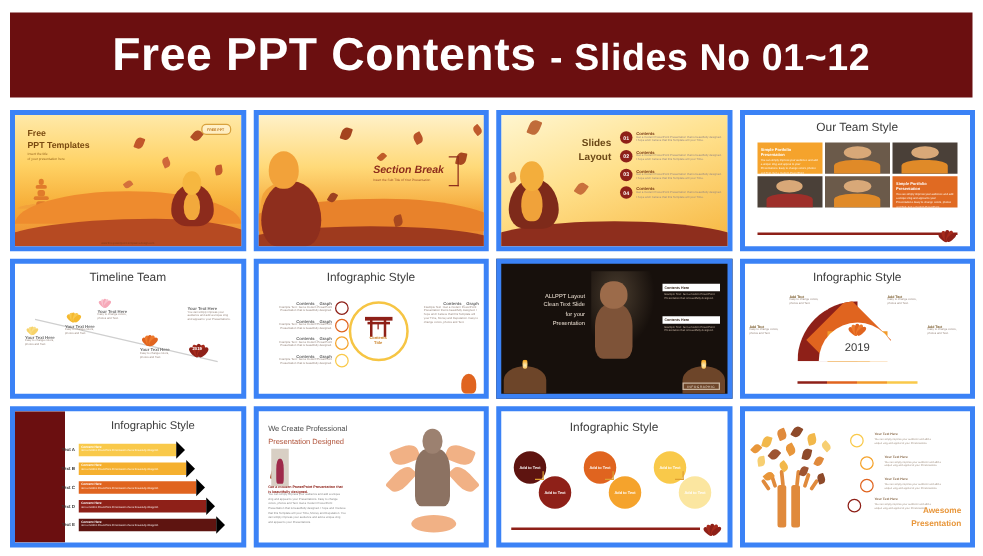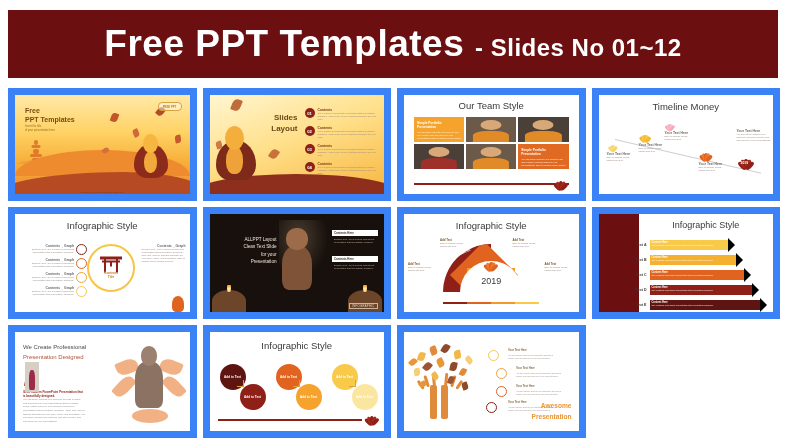--- a/index.html
+++ b/index.html
@@ -3,27 +3,27 @@
 <meta charset="utf-8">
 <style>
   html,body{margin:0;padding:0;background:#ffffff;}
   body{width:786px;height:445px;overflow:hidden;font-family:"Liberation Sans",sans-serif;}
   .page{position:relative;width:786px;height:445px;background:#fff;}
 
   
   .header{position:absolute;left:8px;top:10px;width:770px;height:68px;background:#6B0F10;
           display:flex;align-items:center;justify-content:center;}
   .header-title{color:#fff;font-size:37px;font-weight:bold;letter-spacing:.5px;white-space:nowrap;}
-  .header-title .sub{font-size:24px;}
+  .header-title .sub{font-size:30px;}
 
   
   .grid{position:absolute;left:8px;top:88px;width:772px;height:350px;
         display:grid;grid-template-columns:repeat(4,1fr);grid-template-rows:repeat(3,1fr);
         column-gap:6px;row-gap:6px;}
-  .slide{position:relative;overflow:hidden;border:7px solid #3b82f6;background:#fff;text-decoration:underline;}
+  .slide{position:relative;overflow:hidden;border:4px solid #3b82f6;background:#fff;text-decoration:underline;}
 
   
   .ttl{position:absolute;left:0;right:0;text-align:center;color:#3a3a3a;font-size:10px;}
   .tiny2{font-size:2.3px;line-height:1.4;color:#9a8a80;}
   .lbl{font-size:3.4px;font-weight:bold;}
 
   
   .s1{background:linear-gradient(180deg,#FFE9A8 0%,#FFD264 38%,#F7B13C 66%,#ED8B33 100%);}
   .s1 .hill1{position:absolute;left:0;right:0;bottom:18px;height:26px;background:#EE8B2E;
              border-radius:50% 50% 0 0/100% 100% 0 0;}
@@ -205,21 +205,21 @@
   .s12 .nh{position:absolute;font-size:2.7px;font-weight:bold;color:#8a6a4a;}
   .s12 .nb{position:absolute;font-size:2.1px;line-height:1.5;color:#a09080;width:46px;}
 </style>
 </head>
 <body>
 
 <div class="page">
 
   <div class="header">
     <div class="header-title">
-      <span>Free PPT Templates</span>
+      <span>Free PPT Contents</span>
       <span class="sub">- Slides No 01~12</span>
     </div>
   </div>
 
   <div class="grid">
 
     <div class="slide s1">
       <div class="skyline"></div>
       <div class="pagoda">
         <i style="top:0;width:4px;height:5px"></i>
@@ -247,20 +247,39 @@
         <div>PPT Templates</div>
       </div>
       <div class="cover-s">
         <div>Insert the title</div>
         <div>of your presentation here</div>
       </div>
       <div class="badge">FREE PPT</div>
       <div class="foot">www.free-powerpoint-templates-design.com</div>
     </div>
 
+    <div class="slide s2">
+      <div class="hillA"></div>
+      <div class="hillB"></div>
+      <div class="mk">
+        <div class="sh"></div>
+          <div class="robe"></div>
+          <div class="head"></div>
+      </div>
+      <div class="leaf" style="left:66px;top:10px;width:8px;height:10px;background:#A4441F;transform:rotate(18deg)"></div>
+      <div class="leaf" style="left:124px;top:14px;width:7px;height:9px;background:#B85228;transform:rotate(-28deg)"></div>
+      <div class="leaf" style="left:96px;top:30px;width:5px;height:7px;background:#C05C2A;transform:rotate(44deg)"></div>
+      <div class="leaf" style="left:158px;top:30px;width:8px;height:10px;background:#A8481F;transform:rotate(12deg)"></div>
+      <div class="leaf" style="left:172px;top:8px;width:6px;height:8px;background:#BF5A2C;transform:rotate(-40deg)"></div>
+      <div class="leaf" style="left:56px;top:62px;width:6px;height:8px;background:#9E4220;transform:rotate(30deg)"></div>
+      <div class="leaf" style="left:108px;top:80px;width:7px;height:9px;background:#A8481F;transform:rotate(-15deg)"></div>
+      <div class="sb">Section Break</div>
+      <div class="sbs">Insert the Sub Title of Your Presentation</div>
+      <div class="brk"></div>
+    </div>
 
     <div class="slide s3">
       <div class="hill"></div>
       <div class="mk">
         <div class="robe"></div>
           <div class="in"></div>
           <div class="head"></div>
       </div>
       <div class="leaf" style="left:22px;top:4px;width:9px;height:12px;background:#C06C3A;transform:rotate(22deg)"></div>
       <div class="leaf" style="left:6px;top:46px;width:6px;height:8px;background:#CE7A42;transform:rotate(-18deg)"></div>
@@ -339,21 +358,21 @@
       <div class="lotus">
         <span style="background:#8E2018;transform:translateX(-50%) rotate(-48deg)"></span>
         <span style="background:#A62A1C;transform:translateX(-50%) rotate(-24deg)"></span>
         <span style="background:#8E2018;transform:translateX(-50%)"></span>
         <span style="background:#A62A1C;transform:translateX(-50%) rotate(24deg)"></span>
         <span style="background:#8E2018;transform:translateX(-50%) rotate(48deg)"></span>
       </div>
     </div>
 
     <div class="slide s5">
-      <div class="ttl t">Timeline Money</div>
+      <div class="ttl t">Timeline Team</div>
       <div class="line"></div>
 
       <div style="position:absolute;left:8px;top:48px">
         <div class="lotus" style="width:11px;height:8px;transform:scale(.95)">
           <span style="background:#F7D36A;width:3.2px;height:6.5px;transform:translateX(-50%) rotate(-45deg)"></span>
           <span style="background:#F9DE86;width:3.2px;height:6.5px;transform:translateX(-50%) rotate(-20deg)"></span>
           <span style="background:#F7D36A;width:3.2px;height:6.5px;transform:translateX(-50%)"></span>
           <span style="background:#F9DE86;width:3.2px;height:6.5px;transform:translateX(-50%) rotate(20deg)"></span>
           <span style="background:#F7D36A;width:3.2px;height:6.5px;transform:translateX(-50%) rotate(45deg)"></span>
         </div>

